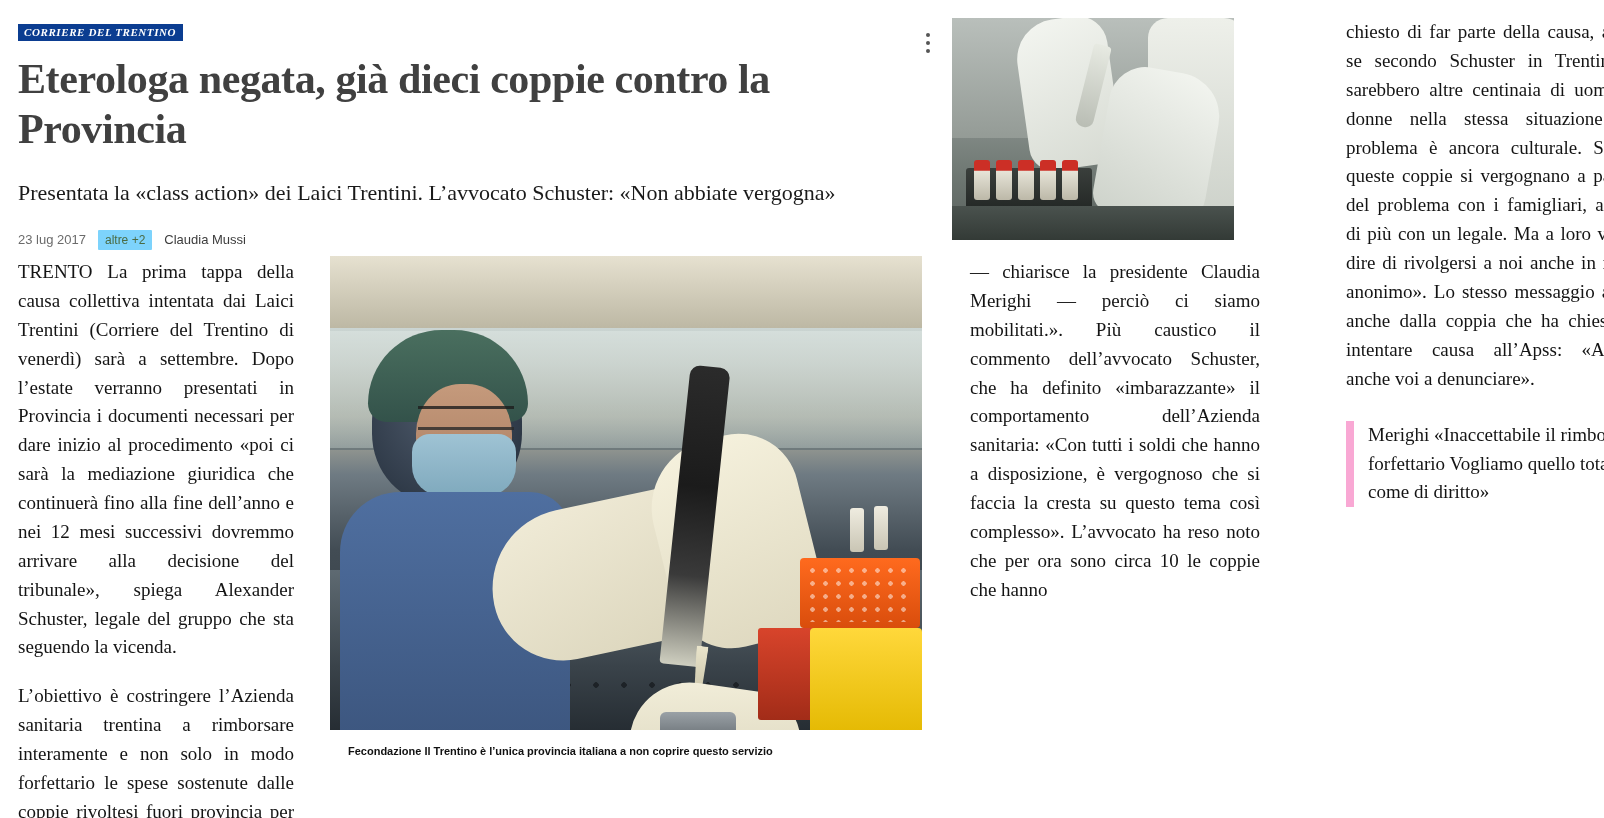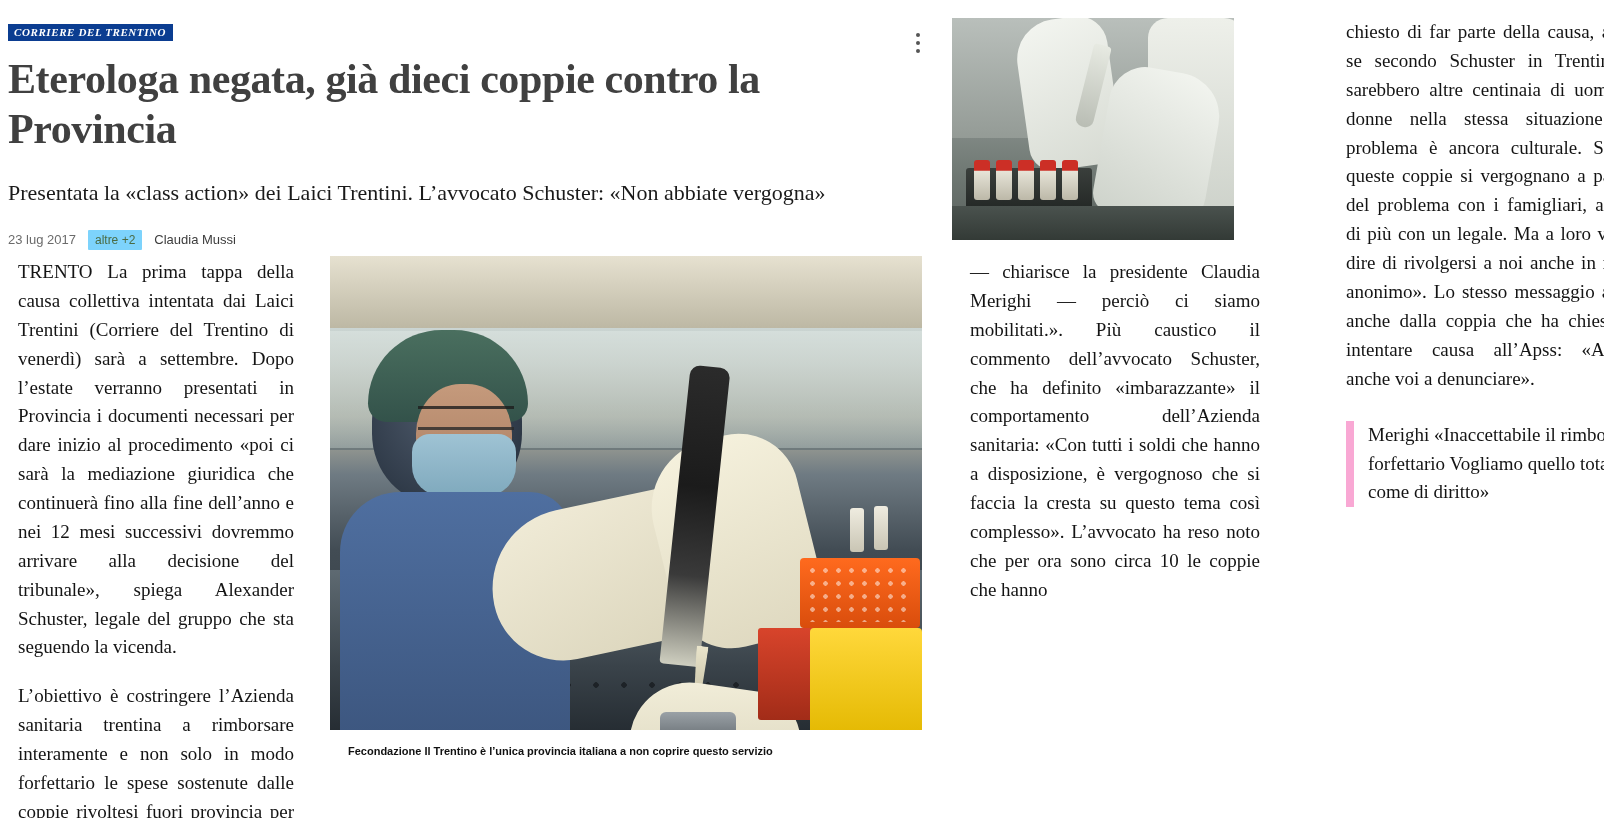--- a/index.html
+++ b/index.html
@@ -13,21 +13,21 @@
     font-family: "Liberation Serif", serif;
     color: #111111;
     overflow: hidden;
   }
 
   .page {
     position: relative;
     width: 1604px;
     height: 818px;
     box-sizing: border-box;
-    padding: 14px 18px 0 8px;
+    padding: 14px 18px 0 18px;
   }
 
   
   .top {
     position: relative;
     width: 100%;
   }
 
   .brand {
     display: inline-block;

